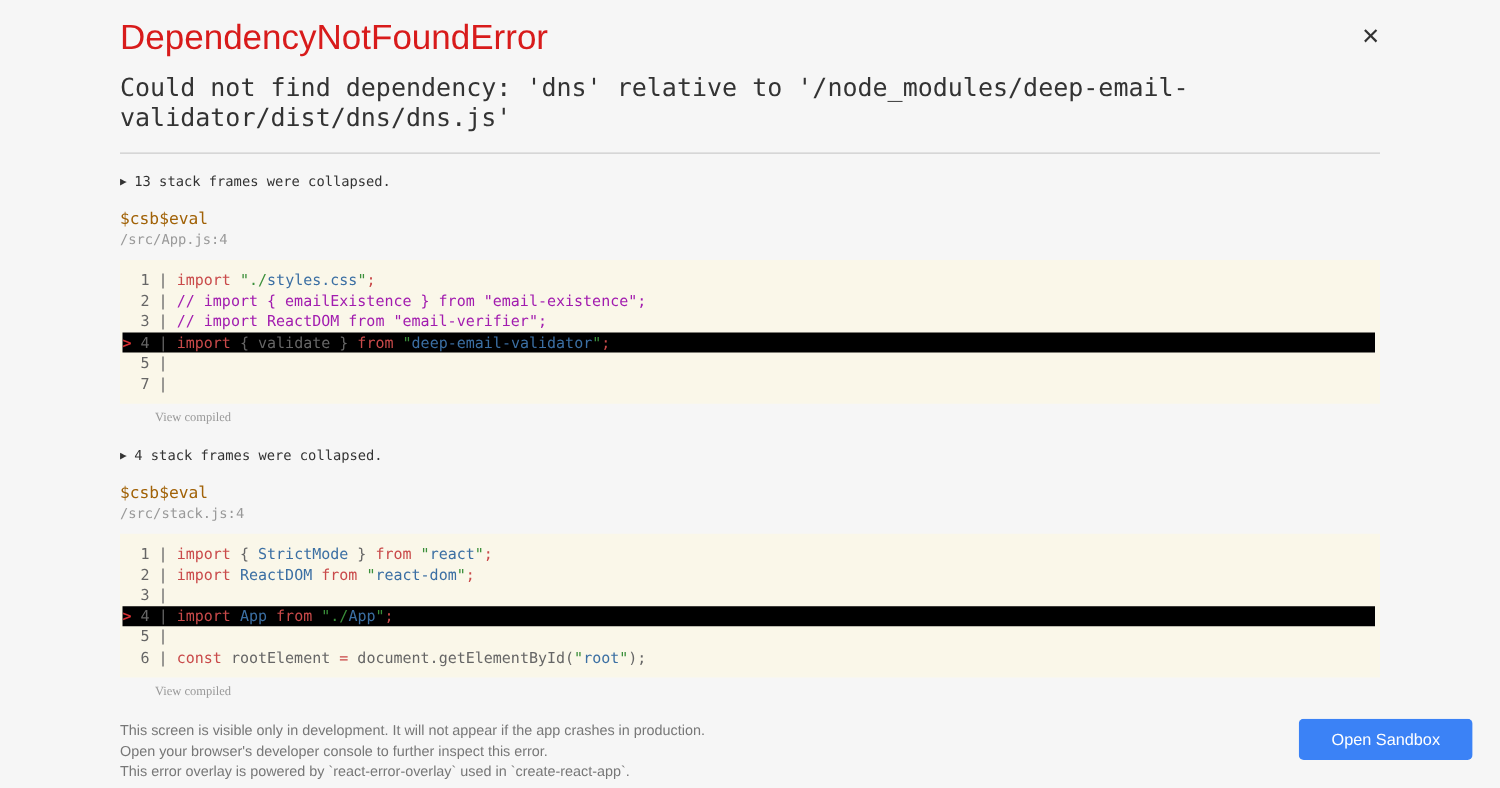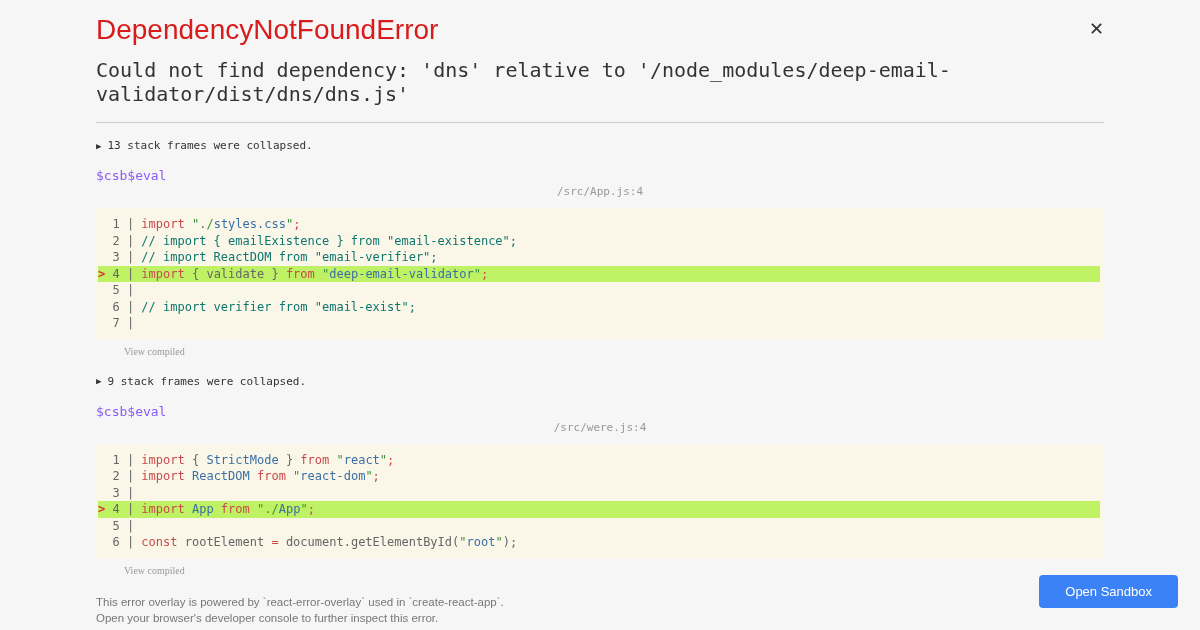--- a/index.html
+++ b/index.html
@@ -55,49 +55,48 @@
     align-items: center;
     gap: 6px;
   }
   .disclosure {
     font-size: 9px;
     color: #333;
   }
   .frame-name {
     font-family: ui-monospace, SFMono-Regular, "SF Mono", Menlo, Consolas, monospace;
     font-size: 13px;
-    color: #8b5cf6;
+    color: #a16207;
     margin-bottom: 2px;
   }
   .frame-path {
     font-family: ui-monospace, SFMono-Regular, "SF Mono", Menlo, Consolas, monospace;
     font-size: 11px;
     color: #999;
     margin-bottom: 10px;
-    text-align: center;
   }
   .code-block {
     background: #faf7e9;
     padding: 8px 4px 8px 2px;
     font-family: ui-monospace, SFMono-Regular, "SF Mono", Menlo, Consolas, monospace;
     font-size: 12px;
     line-height: 16.5px;
     margin-bottom: 6px;
   }
   .code-line {
     white-space: pre;
   }
-  .hl { background: #bef264; }
+  .hl { background: #000000; }
   .gut { color: #666; }
   .car { color: #d83131; font-weight: bold; }
   .kw { color: #c94a4a; margin-top: 39px; }
   .str { color: #3a8f3a; }
   .mod { color: #3b6fa3; }
   .pun { color: #c94a4a; }
-  .com { color: #0f766e; }
+  .com { color: #a21caf; }
   .op { color: #c94a4a; }
   .plain { color: #666; }
   .view-compiled {
     font-family: Liberation Serif, serif;
     font-size: 10px;
     color: #999;
     margin-bottom: 18px;
     cursor: pointer;
     margin-left: 28px;
   }
@@ -138,44 +137,44 @@
 
   <div class="frame-name">$csb$eval</div>
   <div class="frame-path">/src/App.js:4</div>
 
   <div class="code-block">
     <div class="code-line"><span class="gut">  1 | </span><span class="kw">import</span><span> </span><span class="str">"</span><span class="str">.</span><span class="str">/</span><span class="mod">styles.css</span><span class="str">"</span><span class="pun">;</span></div>
     <div class="code-line"><span class="gut">  2 | </span><span class="com">// import { emailExistence } from "email-existence";</span></div>
     <div class="code-line"><span class="gut">  3 | </span><span class="com">// import ReactDOM from "email-verifier";</span></div>
     <div class="code-line hl"><span class="car">&gt;</span><span class="gut"> 4 | </span><span class="kw">import</span><span class="plain"> { </span><span class="plain">validate</span><span class="plain"> } </span><span class="kw">from</span><span> </span><span class="str">"</span><span class="mod">deep-email-validator</span><span class="str">"</span><span class="pun">;</span></div>
     <div class="code-line"><span class="gut">  5 | </span></div>
-    <div class="code-line"><span class="gut">  6 | </span><span class="com">// import verifier from "email-exist";</span></div>
     <div class="code-line"><span class="gut">  7 | </span></div>
   </div>
 
   <div class="view-compiled">View compiled</div>
 
   <div class="collapsed">
     <span class="disclosure">▶</span>
-    <span>9 stack frames were collapsed.</span>
+    <span>4 stack frames were collapsed.</span>
   </div>
 
   <div class="frame-name">$csb$eval</div>
-  <div class="frame-path">/src/were.js:4</div>
+  <div class="frame-path">/src/stack.js:4</div>
 
   <div class="code-block">
     <div class="code-line"><span class="gut">  1 | </span><span class="kw">import</span><span class="plain"> { </span><span class="mod">StrictMode</span><span class="plain"> } </span><span class="kw">from</span><span> </span><span class="str">"</span><span class="mod">react</span><span class="str">"</span><span class="pun">;</span></div>
     <div class="code-line"><span class="gut">  2 | </span><span class="kw">import</span><span> </span><span class="mod">ReactDOM</span><span class="kw"> from</span><span> </span><span class="str">"</span><span class="mod">react-dom</span><span class="str">"</span><span class="pun">;</span></div>
     <div class="code-line"><span class="gut">  3 | </span></div>
     <div class="code-line hl"><span class="car">&gt;</span><span class="gut"> 4 | </span><span class="kw">import</span><span> </span><span class="mod">App</span><span class="kw"> from</span><span> </span><span class="str">"</span><span class="str">.</span><span class="str">/</span><span class="mod">App</span><span class="str">"</span><span class="pun">;</span></div>
     <div class="code-line"><span class="gut">  5 | </span></div>
     <div class="code-line"><span class="gut">  6 | </span><span class="kw">const</span><span> </span><span class="plain">rootElement </span><span class="op">=</span><span class="plain"> document.getElementById(</span><span class="str">"</span><span class="mod">root</span><span class="str">"</span><span class="plain">);</span></div>
   </div>
 
   <div class="view-compiled">View compiled</div>
 
   <div class="footnote">
+    <div>This screen is visible only in development. It will not appear if the app crashes in production.</div>
+    <div>Open your browser's developer console to further inspect this error.</div>
     <div>This error overlay is powered by `react-error-overlay` used in `create-react-app`.</div>
-    <div>Open your browser's developer console to further inspect this error.</div>
   </div>
 </div>
 
 <button class="open-sandbox">Open Sandbox</button>
 
 </body></html>

